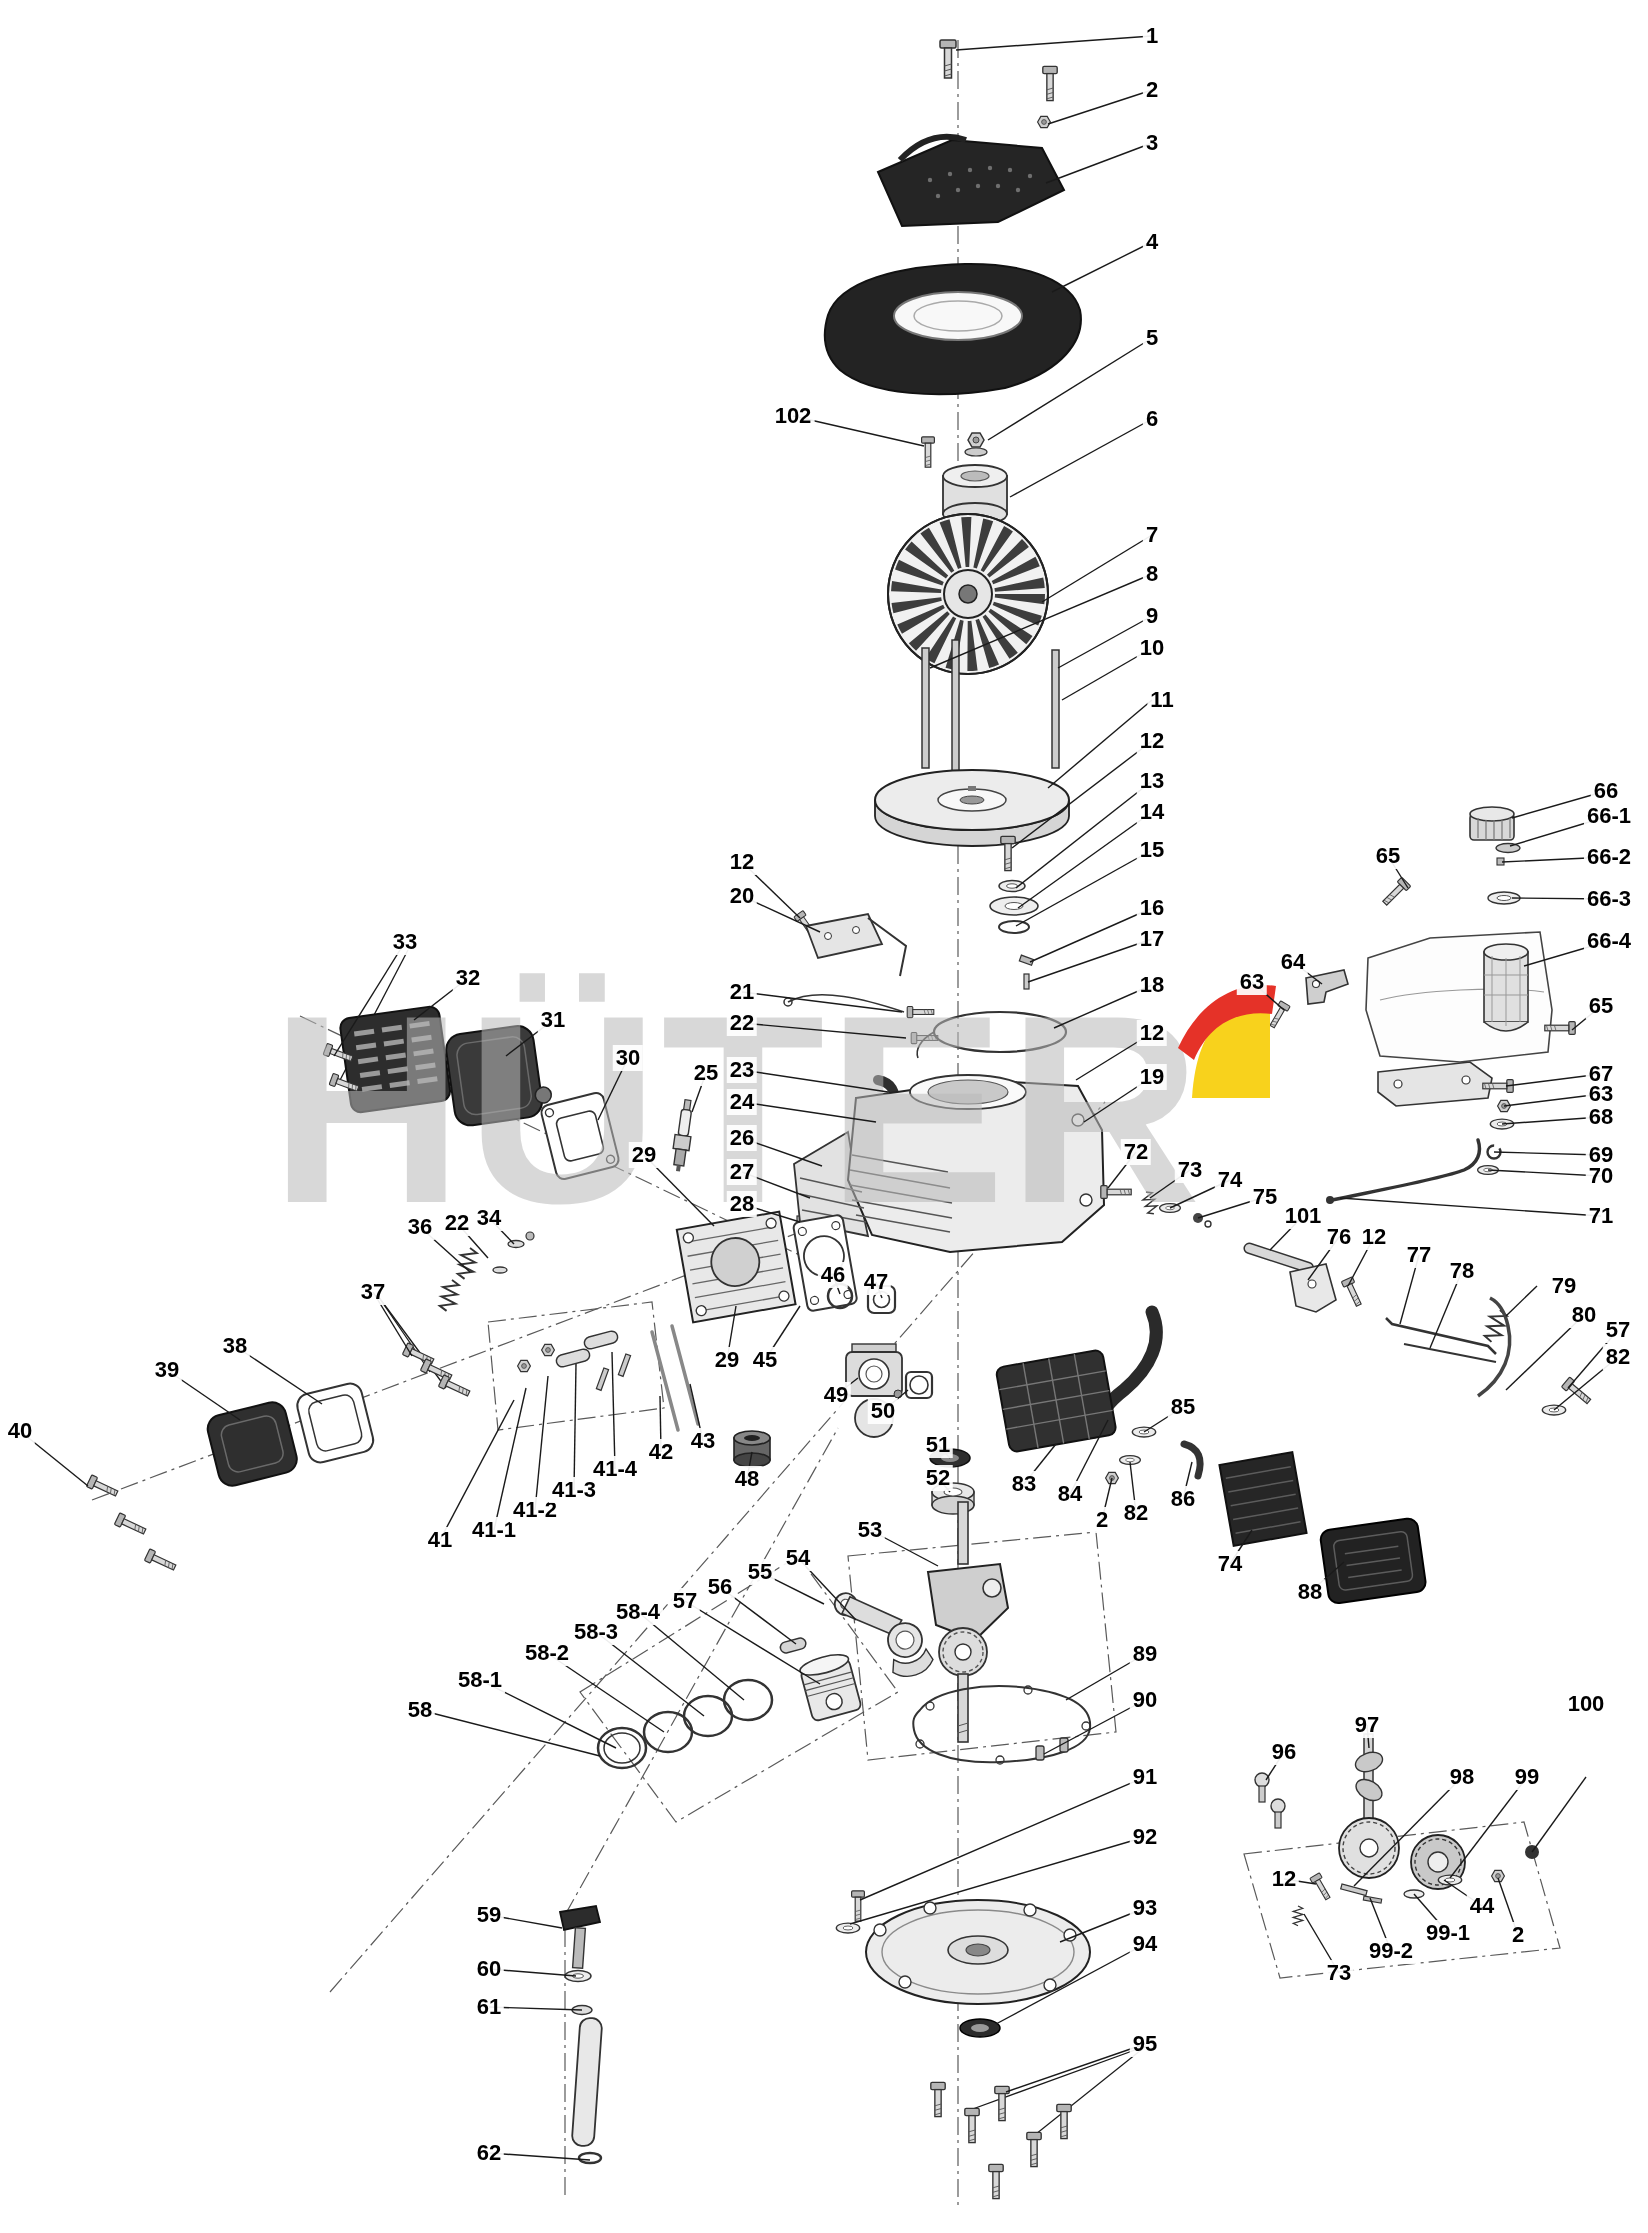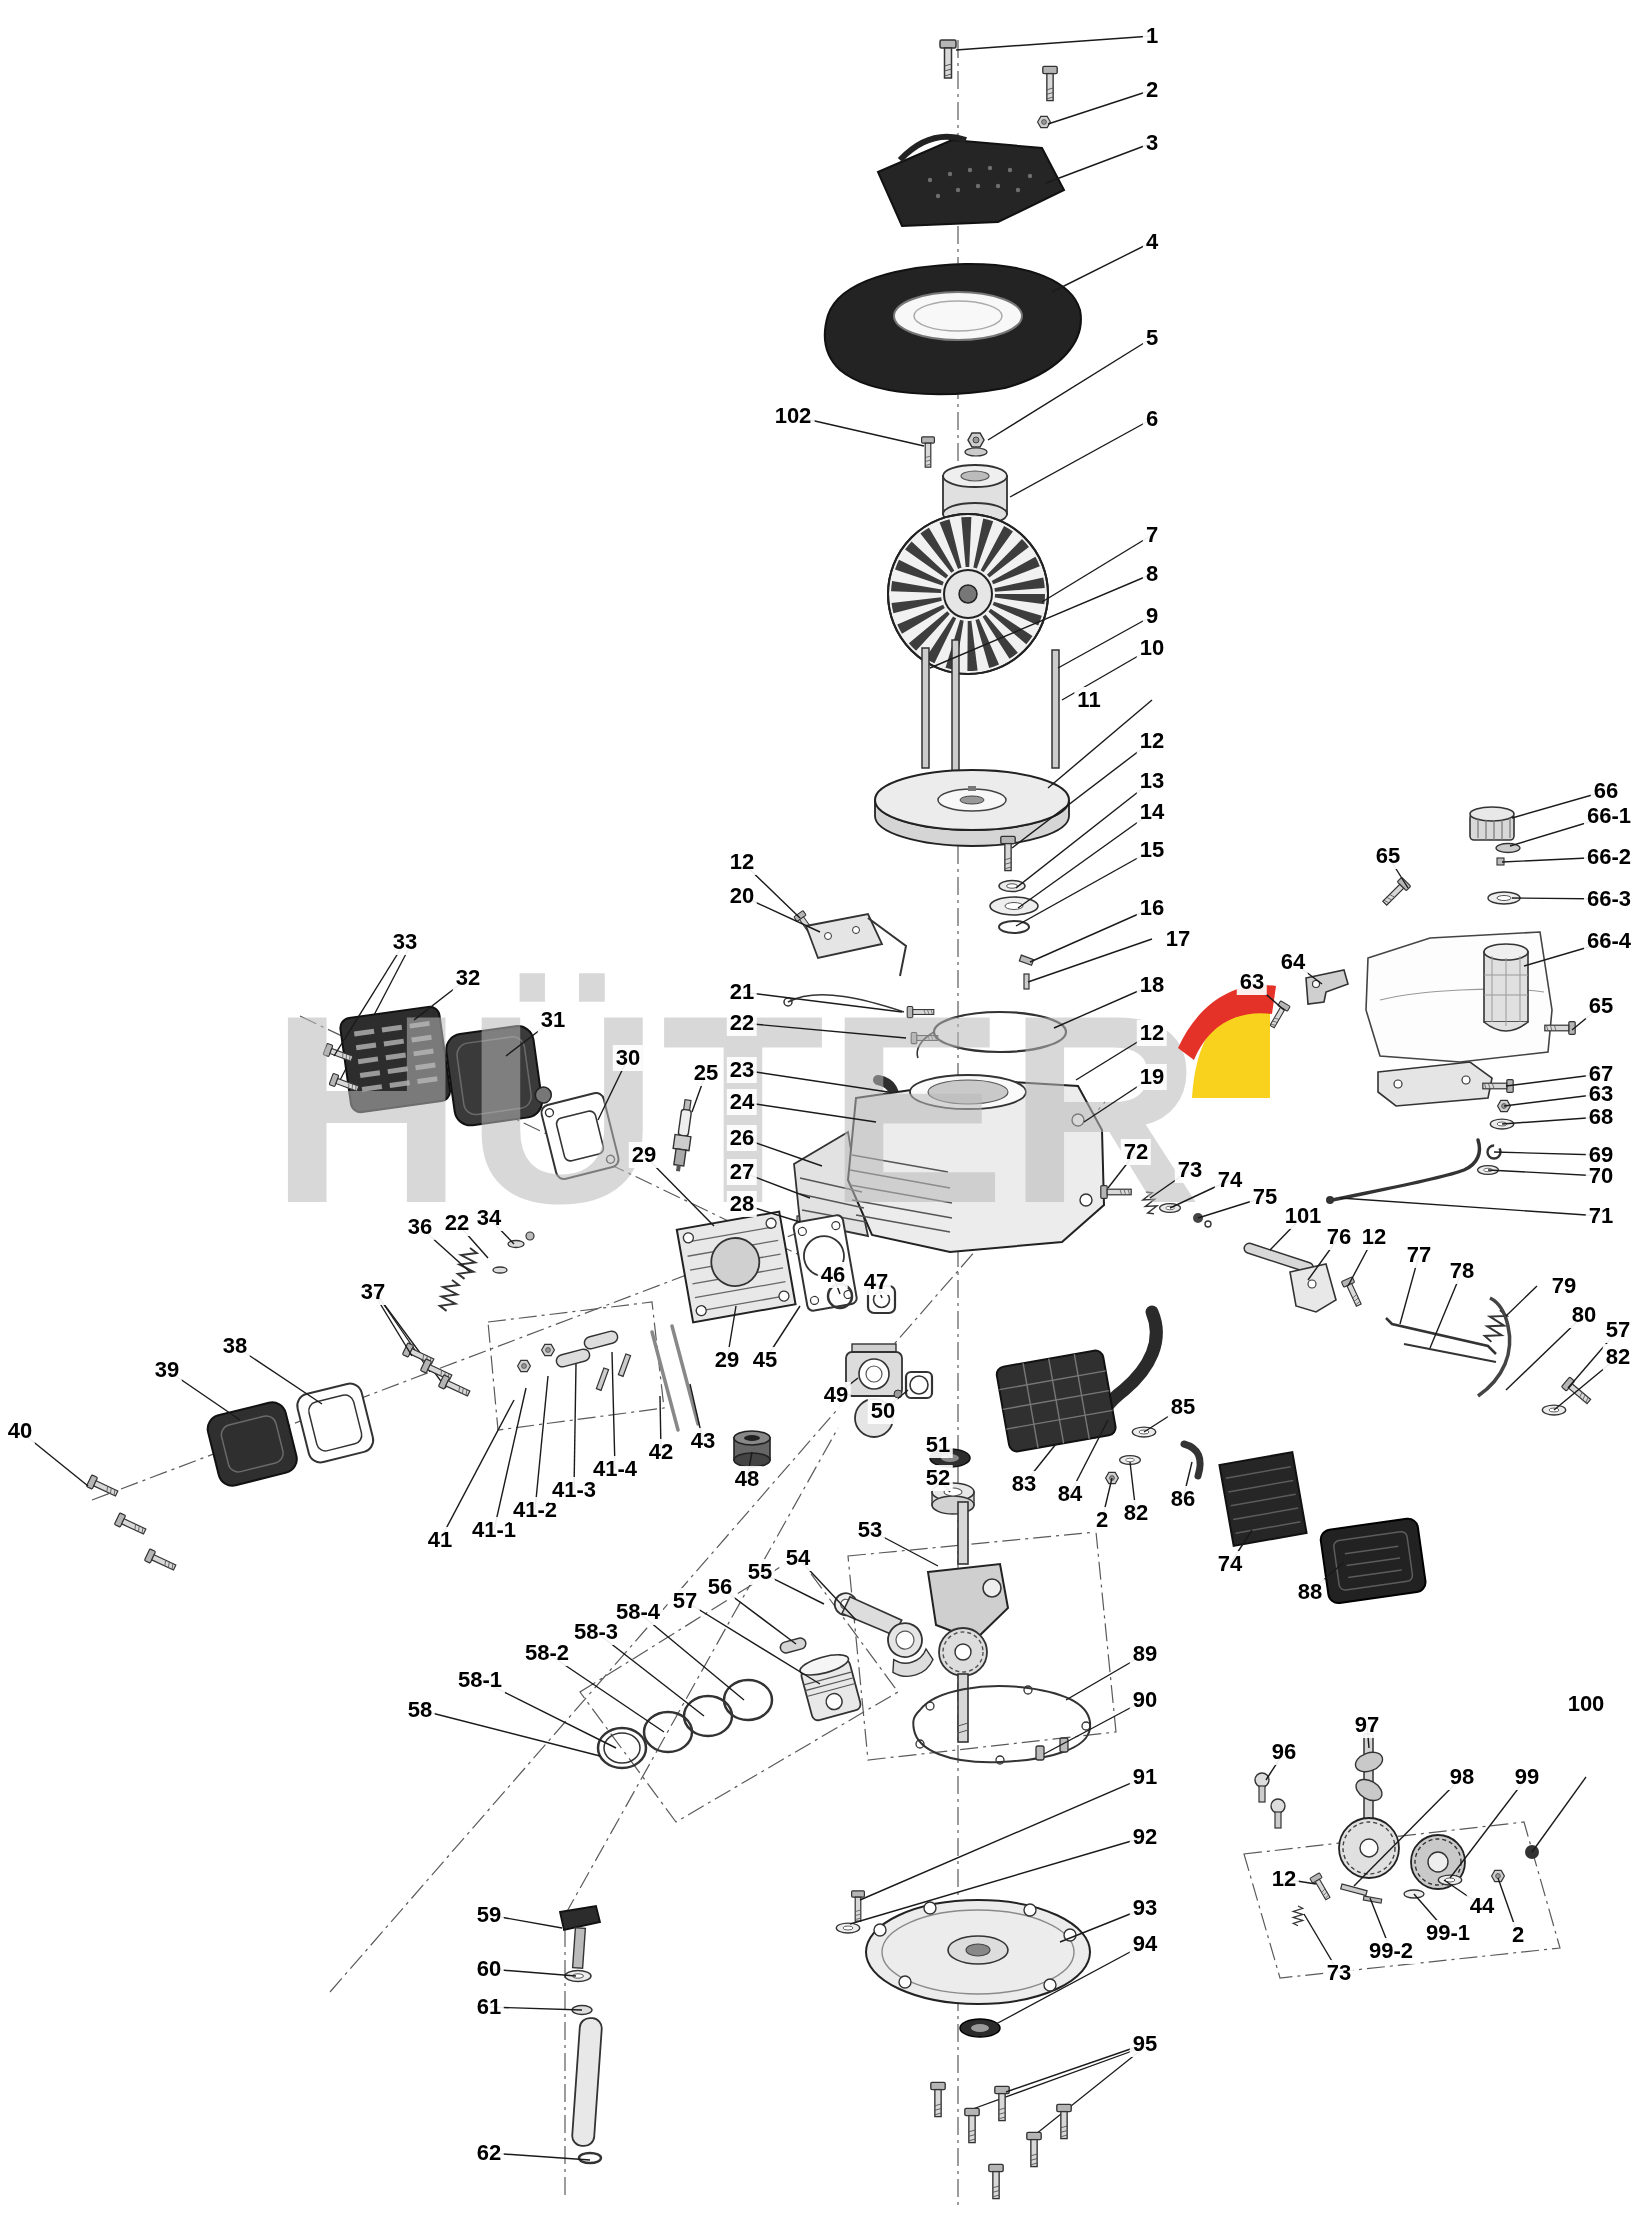--- a/index.html
+++ b/index.html
@@ -704,27 +704,27 @@
       <div class="part-label" style="left: 1152px; top: 36px;">1</div>
       <div class="part-label" style="left: 1152px; top: 90px;">2</div>
       <div class="part-label" style="left: 1152px; top: 143px;">3</div>
       <div class="part-label" style="left: 1152px; top: 242px;">4</div>
       <div class="part-label" style="left: 1152px; top: 338px;">5</div>
       <div class="part-label" style="left: 1152px; top: 419px;">6</div>
       <div class="part-label" style="left: 1152px; top: 535px;">7</div>
       <div class="part-label" style="left: 1152px; top: 574px;">8</div>
       <div class="part-label" style="left: 1152px; top: 616px;">9</div>
       <div class="part-label" style="left: 1152px; top: 648px;">10</div>
-      <div class="part-label" style="left: 1089px; top: 700px;">11</div>
+      <div class="part-label" style="left: 1162px; top: 700px;">11</div>
       <div class="part-label" style="left: 1152px; top: 741px;">12</div>
       <div class="part-label" style="left: 1152px; top: 781px;">13</div>
       <div class="part-label" style="left: 1152px; top: 812px;">14</div>
       <div class="part-label" style="left: 1152px; top: 850px;">15</div>
       <div class="part-label" style="left: 1152px; top: 908px;">16</div>
-      <div class="part-label" style="left: 1152px; top: 939px; margin-left: 26px;">17</div>
+      <div class="part-label" style="left: 1152px; top: 939px;">17</div>
       <div class="part-label" style="left: 1152px; top: 985px;">18</div>
       <div class="part-label" style="left: 1152px; top: 1033px;">12</div>
       <div class="part-label" style="left: 1152px; top: 1077px;">19</div>
       <div class="part-label" style="left: 793px; top: 416px;">102</div>
       <div class="part-label" style="left: 742px; top: 862px;">12</div>
       <div class="part-label" style="left: 742px; top: 896px;">20</div>
       <div class="part-label" style="left: 742px; top: 992px;">21</div>
       <div class="part-label" style="left: 742px; top: 1023px;">22</div>
       <div class="part-label" style="left: 742px; top: 1070px;">23</div>
       <div class="part-label" style="left: 742px; top: 1102px;">24</div>

